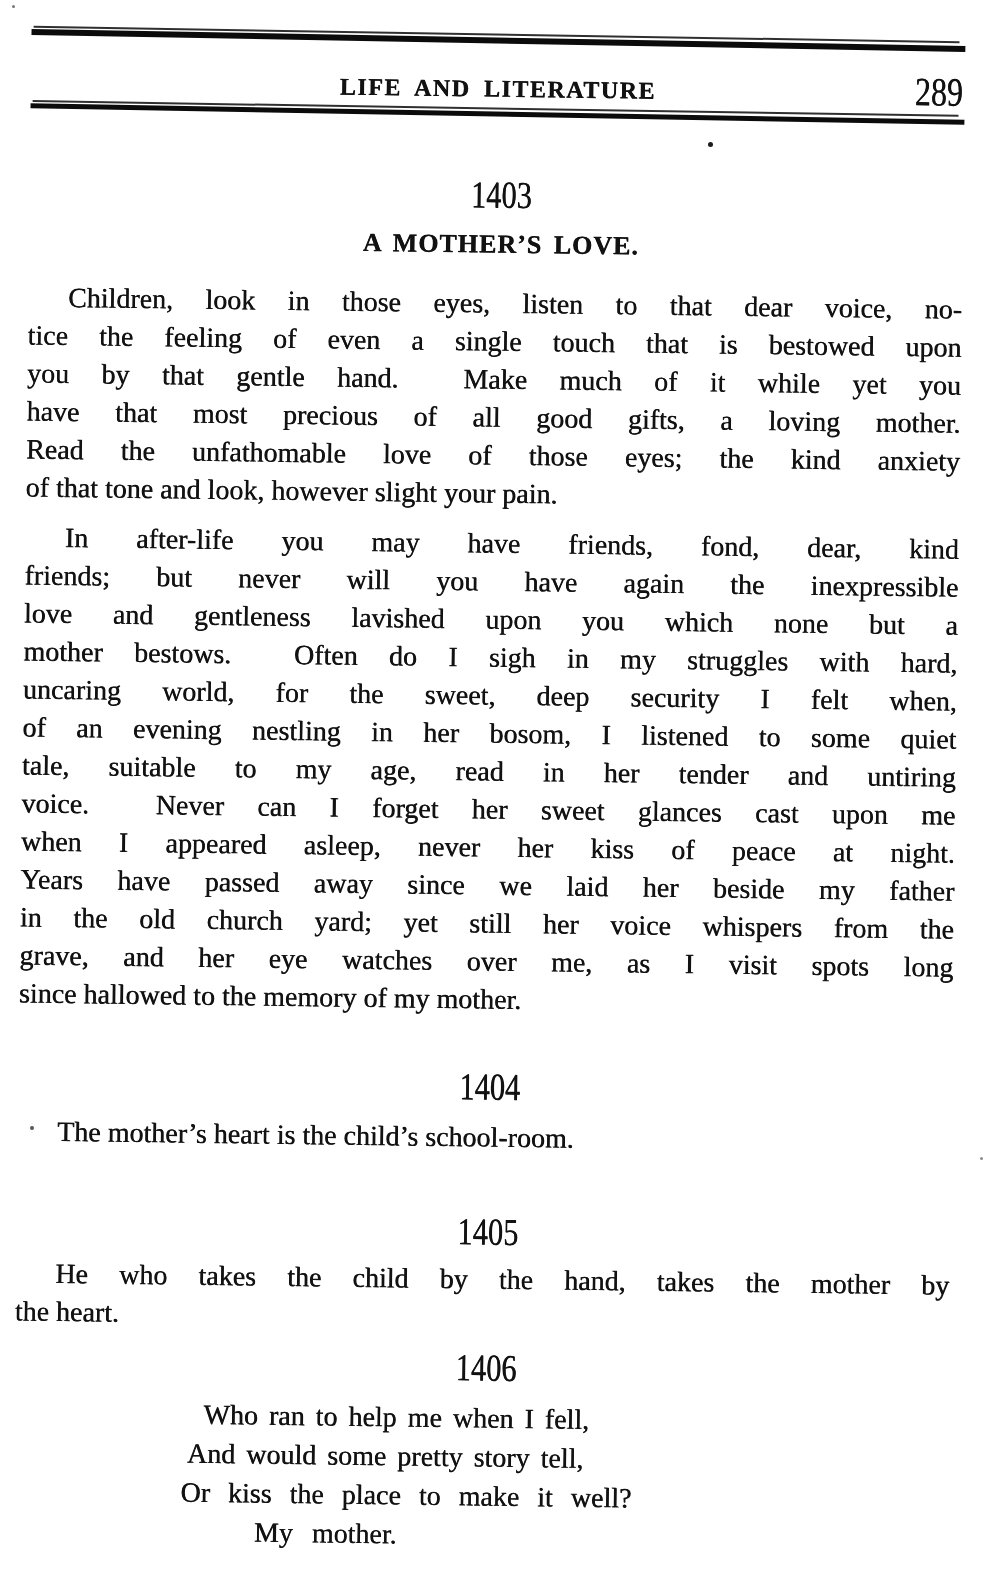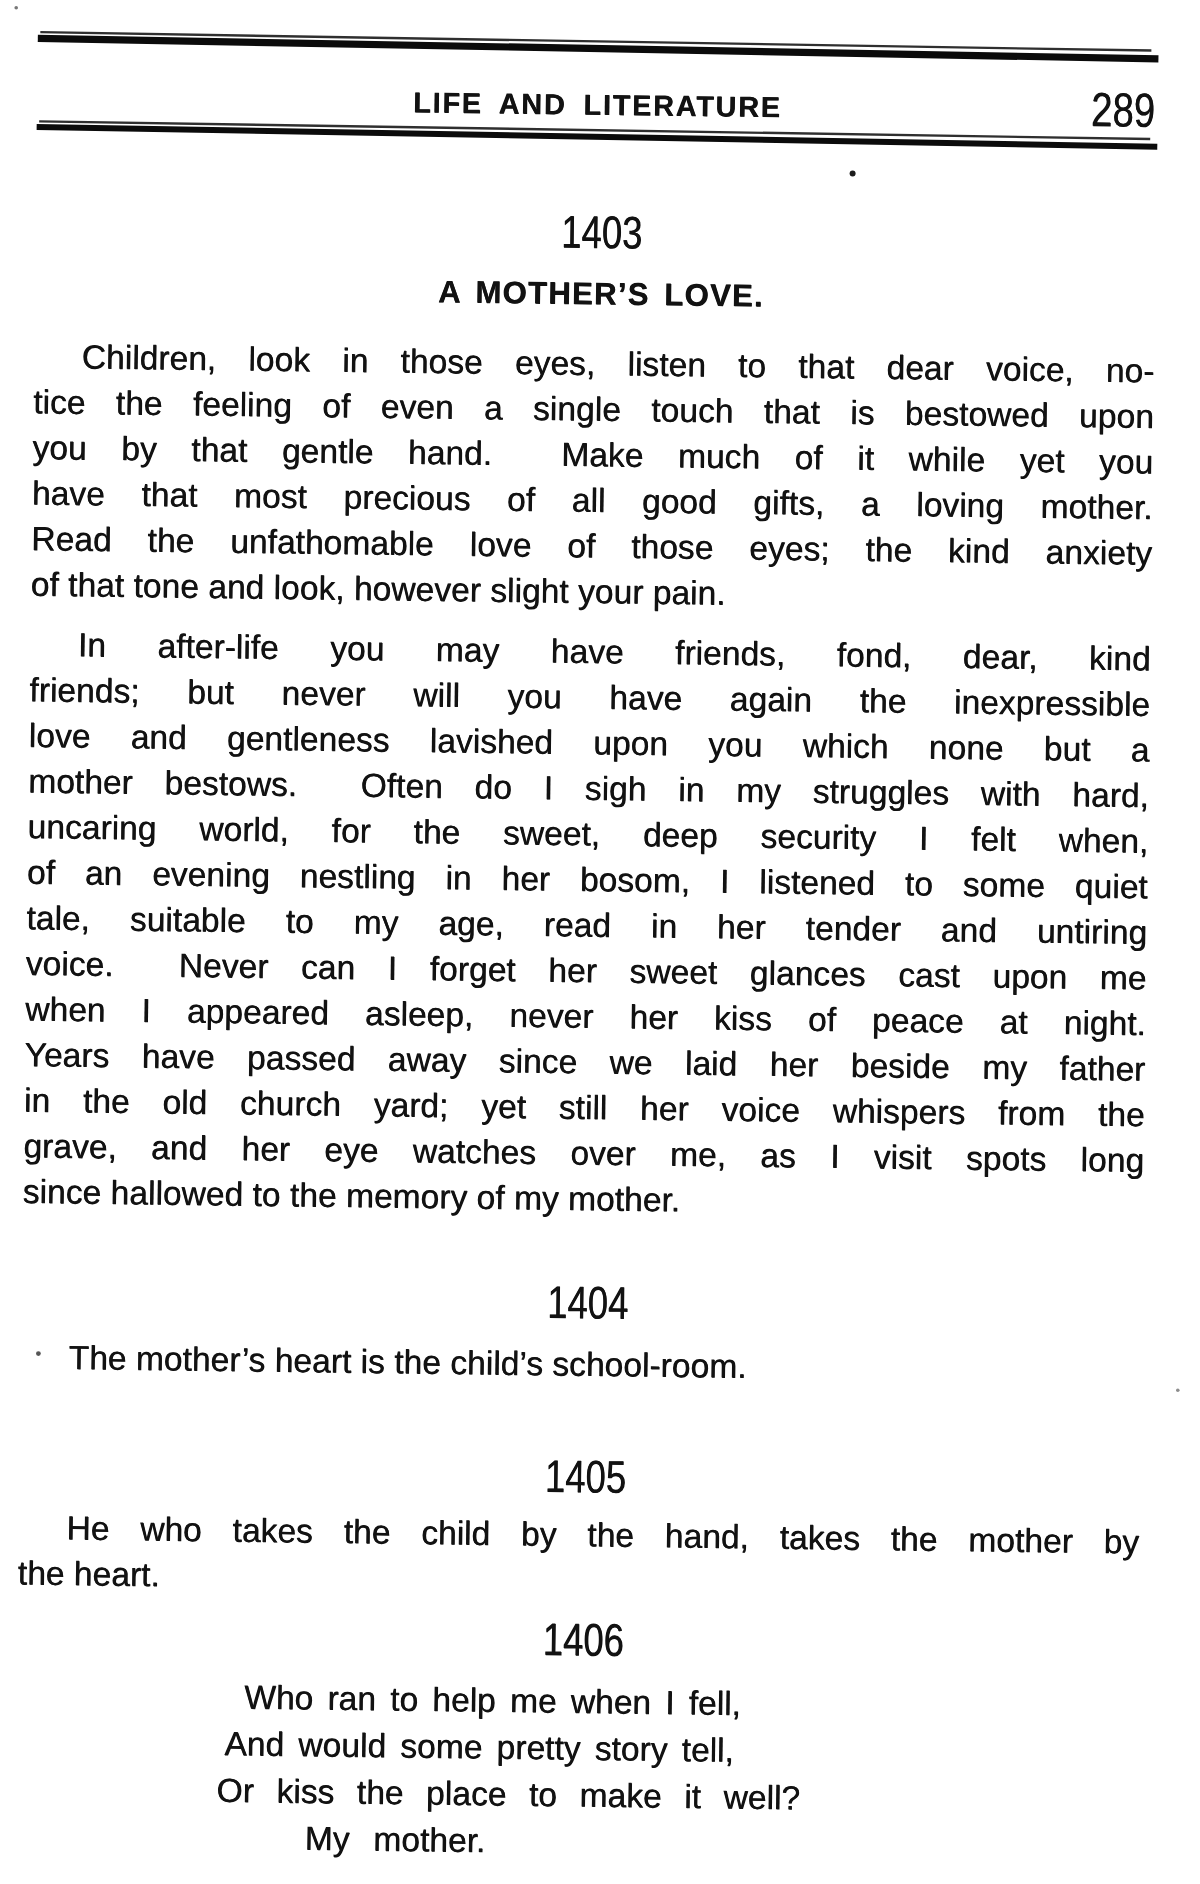--- a/index.html
+++ b/index.html
@@ -1,19 +1,19 @@
 <!DOCTYPE html>
 <html><head>
 <meta charset="utf-8">
 <style>
   html,body{margin:0;padding:0;background:#ffffff;}
   .page{
     position:relative;width:1000px;height:1570px;background:#ffffff;
     overflow:hidden;color:#121212;
-    font-family:Liberation Sans, sans-serif;
+    font-family:Liberation Serif, serif;
   }
   .sheet{
     position:absolute;inset:0;
     transform:rotate(0.75deg);
     transform-origin:0 300px;
     text-shadow:0.4px 0.3px 0 currentColor;
   }
   
   .rule{position:relative;margin-left:28px;margin-right:38px;background:#0b0b0b;}
   .rule::before{

